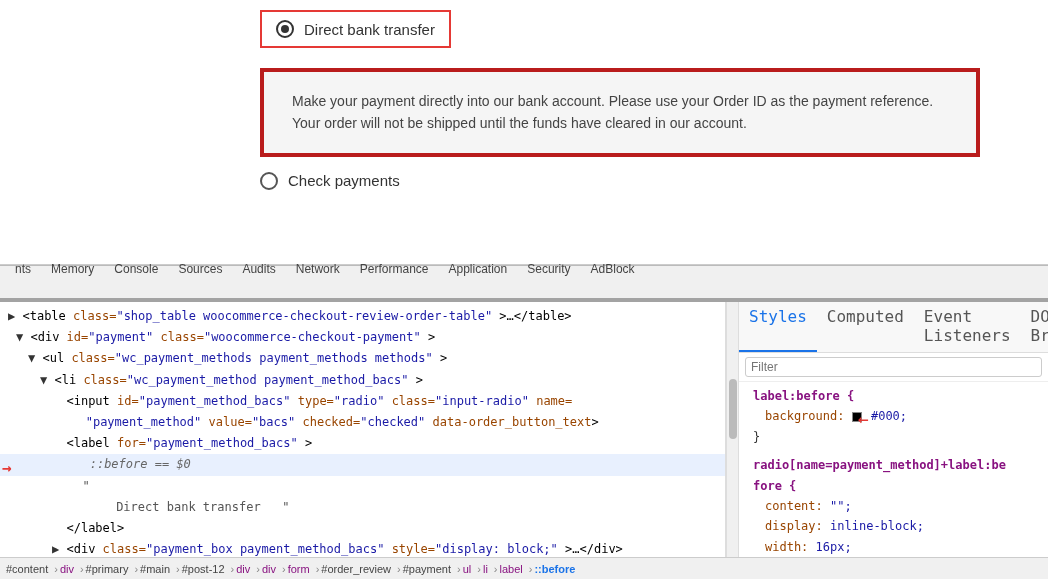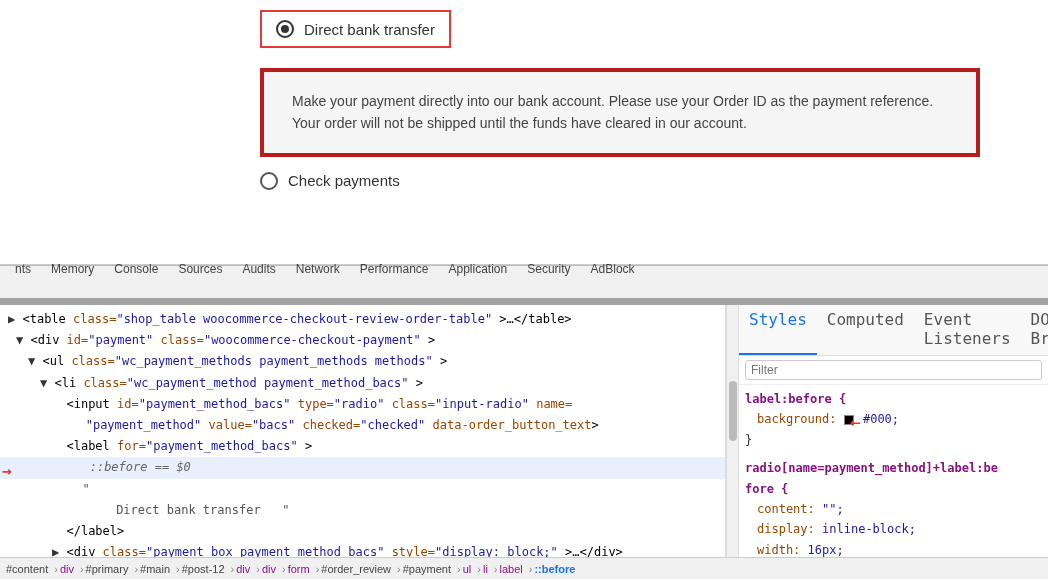--- a/index.html
+++ b/index.html
@@ -91,21 +91,21 @@
       border-top: 1px solid #bbb;
       height: 314px;
       display: flex;
       flex-direction: column;
     }
 
     
     .devtools-tabs {
       display: flex;
       background: #f0f0f0;
-      border-bottom: 7px solid #a3a3a3;
+      border-bottom: 4px solid #a3a3a3;
       height: 30px;
       align-items: flex-end;
       padding: 16px 5px;
       flex-shrink: 0;
     }
 
     .devtools-tab {
       padding: 4px 10px;
       font-size: 12px;
       color: #444;
@@ -212,21 +212,21 @@
       border: 1px solid #ccc;
       border-radius: 3px;
       padding: 2px 5px;
       font-size: 12px;
       outline: none;
     }
 
     .styles-content {
       flex: 1;
       overflow: auto;
-      padding: 4px 6px;
+      padding: 4px 14px;
       color: #333;
       line-height: 1.7;
     }
 
     .css-selector { color: #881280; font-weight: bold; }
     .css-prop { color: #994500; }
     .css-val { color: #1a1aa6; }
     .css-brace { color: #333; }
     .css-link { color: #1a73e8; text-decoration: underline; font-size: 11px; float: right; }
 

